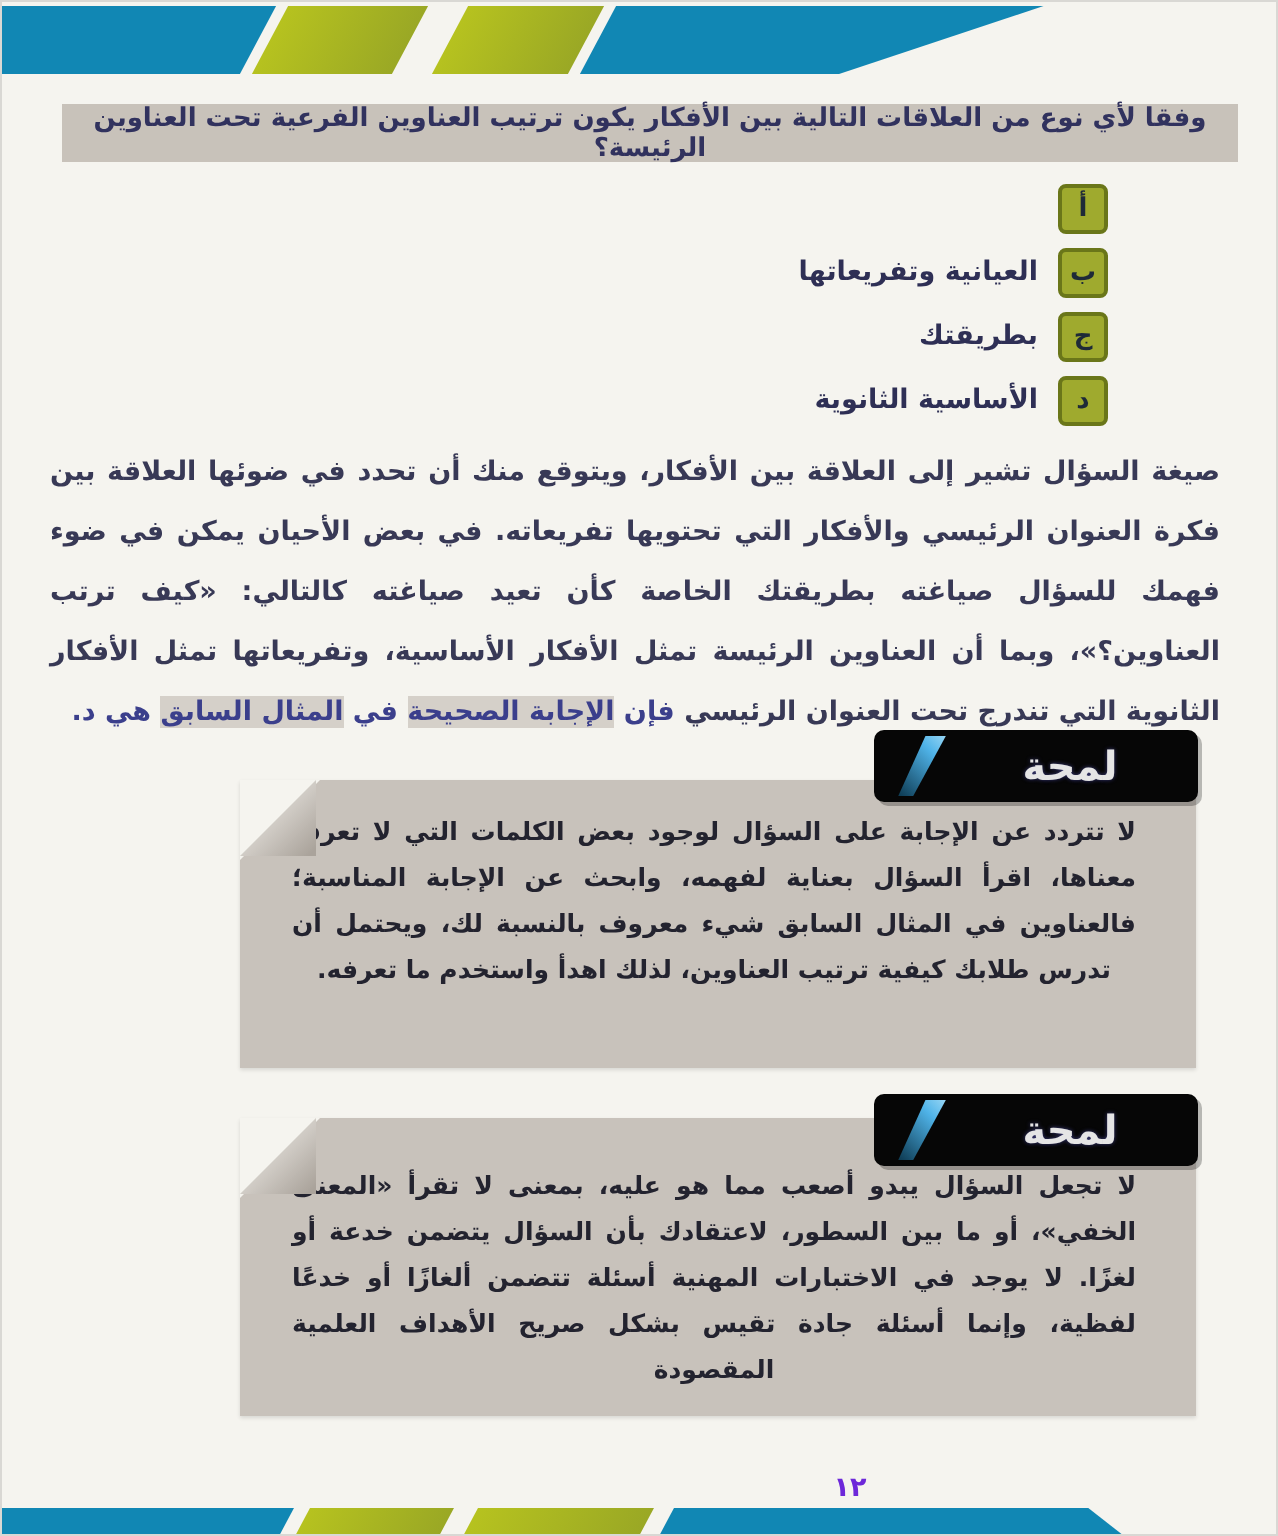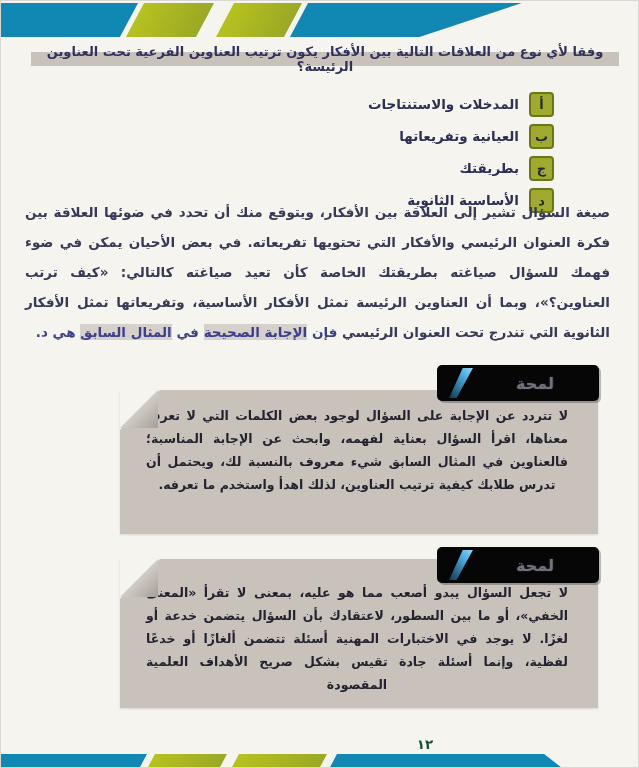--- a/index.html
+++ b/index.html
@@ -19,37 +19,37 @@
   .stripe-white{background:#f5f4ef;}
   .stripe-green{background:linear-gradient(90deg,#b6c21f,#9aa825);}
   .band-header .stripe-white{left:128px;width:170px;}
   .band-header .g1{left:134px;width:70px;}
   .band-header .g2{left:224px;width:68px;}
   .band-footer .stripe-white{left:142px;width:190px;}
   .band-footer .g1{left:150px;width:72px;}
   .band-footer .g2{left:234px;width:88px;}
   
   .qbar{
-    position:absolute;top:51px;left:30px;width:588px;height:14px;
+    position:absolute;top:51px;left:30px;width:588px;height:29px;
     background:#c8c2ba;display:flex;align-items:center;justify-content:center;
     color:#31325e;font-size:13px;font-weight:bold;text-align:center;
   }
   
   .opt{position:absolute;right:84px;height:24px;display:flex;align-items:center;gap:10px;direction:rtl;}
   .opt-a{top:91px;} .opt-b{top:123px;} .opt-c{top:155px;} .opt-d{top:187px;}
   .opt-letter{
     width:21px;height:21px;flex:0 0 21px;border-radius:4px;
     background:#9faa2e;border:2px solid #6a7619;box-sizing:content-box;
     display:flex;align-items:center;justify-content:center;
     color:#1e2a38;font-size:13px;font-weight:bold;line-height:1;
   }
   .opt-label{color:#2e2f55;font-size:13.5px;font-weight:bold;white-space:nowrap;}
   
   .para-flow{
-    position:absolute;top:196px;right:28px;left:24px;
+    position:absolute;top:220px;right:28px;left:24px;
     text-align:justify;line-height:30px;font-size:13.5px;font-weight:bold;color:#383956;
   }
   .answer-part{color:#3b3f8c;}
   .answer-part.hl{background:#d5d0c9;}
   
   .note{
     position:absolute;left:119px;width:478px;background:#c8c2bb;
     box-shadow:0 1px 2px rgba(0,0,0,0.12);
   }
   .note-1{top:389px;min-height:144px;}
@@ -72,46 +72,45 @@
     direction:ltr;padding:0 6px;box-sizing:border-box;
     box-shadow:2px 2px 0 rgba(0,0,0,0.25);
   }
   .label-1{top:364px;} .label-2{top:546px;}
   .swoosh{
     width:34px;height:30px;flex:0 0 34px;
     clip-path:polygon(18% 100%,58% 0,88% 0,40% 100%);
     background:linear-gradient(45deg,#0d3a52 10%,#4fb3e8 70%,#9ad7f5 95%);
   }
   .note-label-text{
-    flex:1;text-align:center;color:#737373;font-size:16px;font-weight:bold;
+    flex:1;text-align:center;color:#e5e5e5;font-size:20px;font-weight:bold;
     text-shadow:0 0 2px #3c3c7a,0 1px 1px #000;
   }
   
   .page-num{
     position:absolute;top:735px;left:406px;width:36px;text-align:center;
-    color:#14532d;font-size:13.5px;font-weight:bold;
+    color:#6d28d9;font-size:13.5px;font-weight:bold;
   }
 </style>
 </head>
 <body>
 
 <div class="band band-header">
   <div class="band-blue"></div>
   <div class="stripe stripe-white"></div>
   <div class="stripe stripe-green g1"></div>
   <div class="stripe stripe-green g2"></div>
 </div>
 
 <div class="qbar">
   <span>وفقا لأي نوع من العلاقات التالية بين الأفكار يكون ترتيب  العناوين الفرعية تحت العناوين الرئيسة؟</span>
 </div>
 
 <div class="opt opt-a">
   <span class="opt-letter">أ</span>
-  <span class="opt-label">المدخلات والاستنتاجات</span>
 </div>
 <div class="opt opt-b">
   <span class="opt-letter">ب</span>
   <span class="opt-label">العيانية وتفريعاتها</span>
 </div>
 <div class="opt opt-c">
   <span class="opt-letter">ج</span>
   <span class="opt-label">بطريقتك</span>
 </div>
 <div class="opt opt-d">

